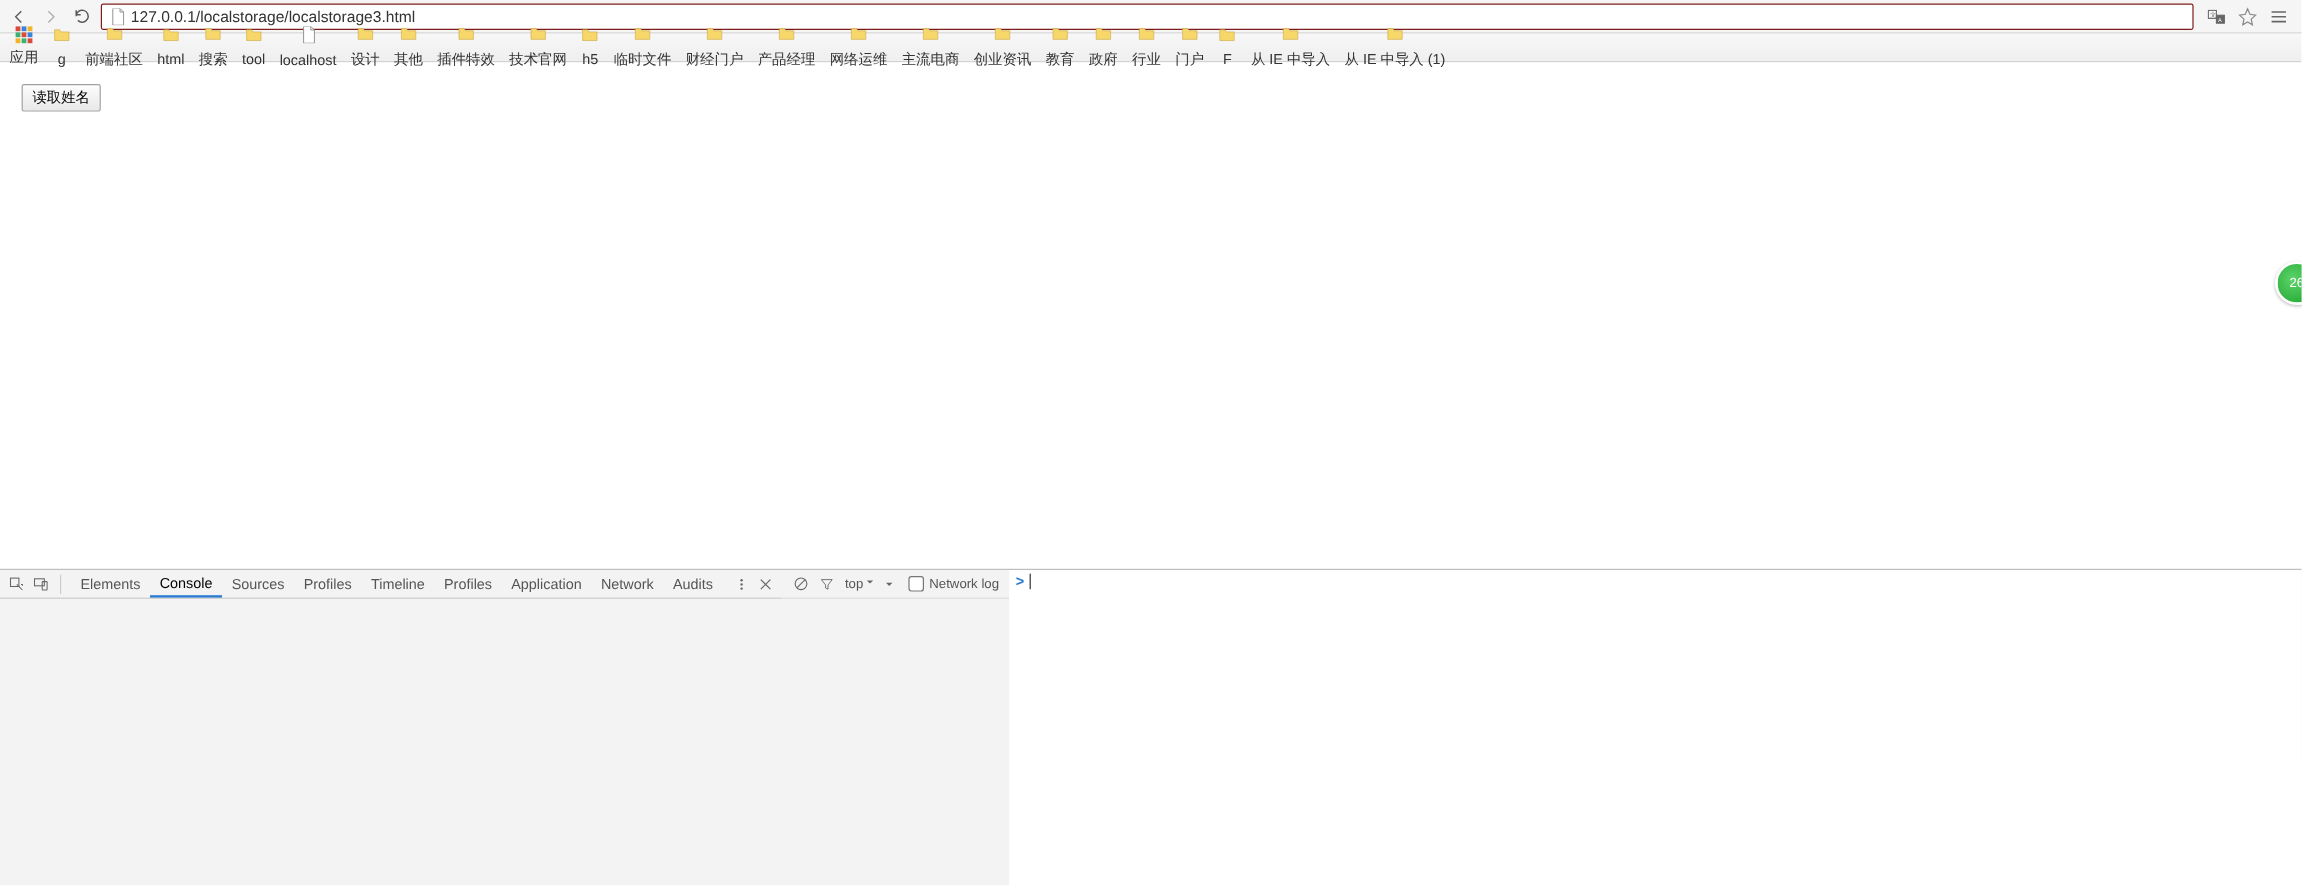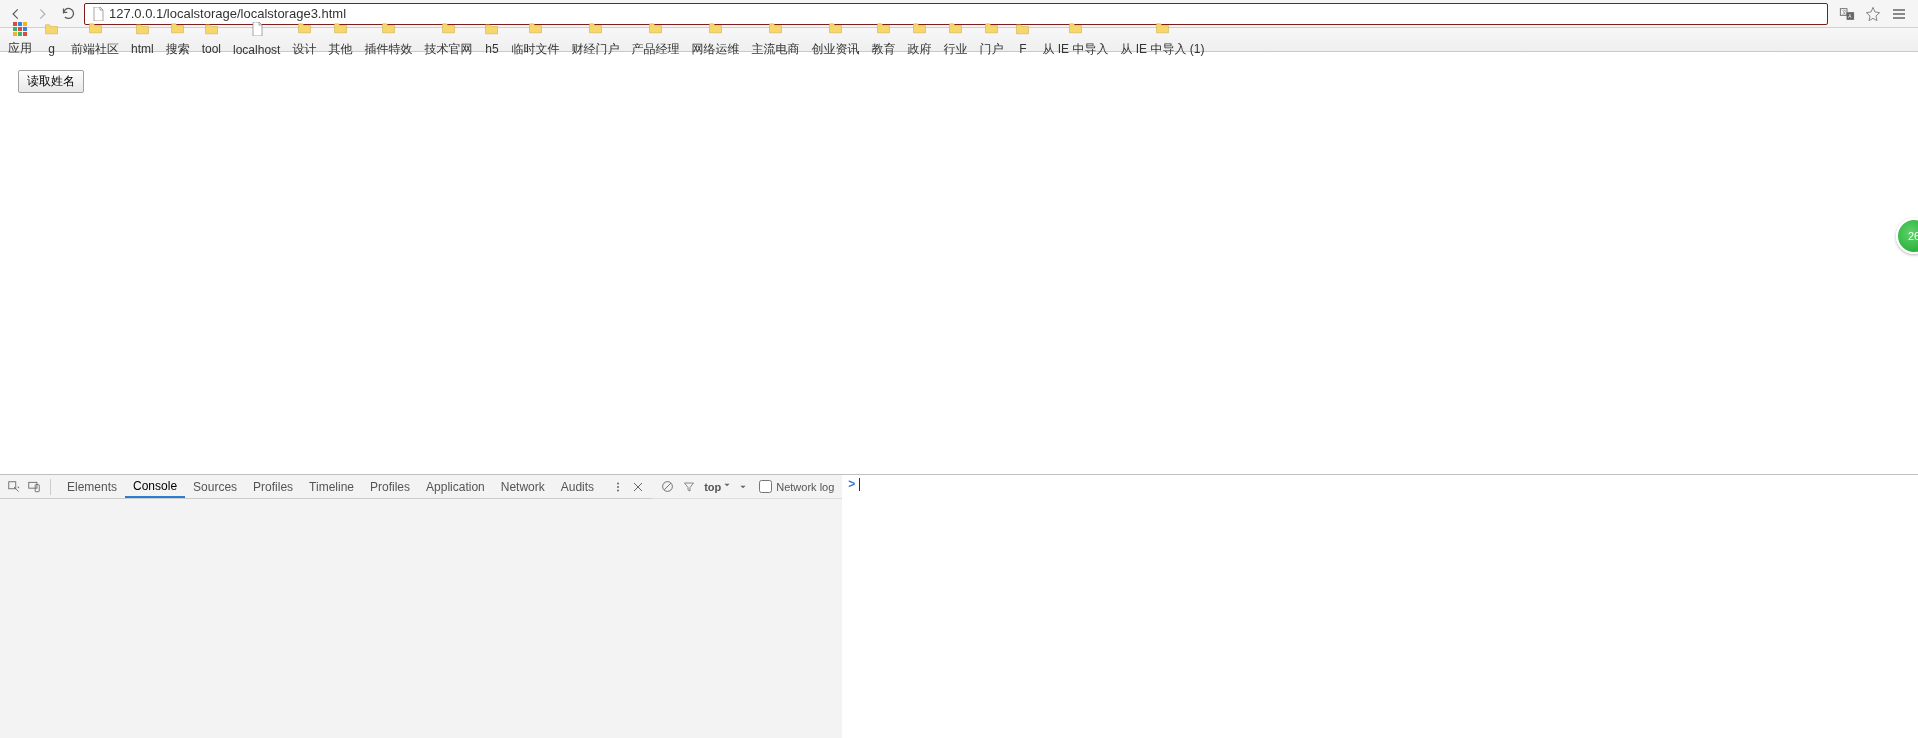--- a/index.html
+++ b/index.html
@@ -125,21 +125,21 @@
       display:flex;
       align-items:center;
       padding:0 8px;
       gap:8px;
       border-bottom:1px solid #ddd;
       font-size:11px;
       color:#555;
       background:#f3f3f3;
     }
     .dt-subbar .sub-ic{width:14px;height:14px;display:flex;align-items:center;justify-content:center;color:#666;cursor:pointer;}
-    .dt-subbar .dd{display:flex;align-items:flex-start;gap:2px;cursor:pointer;font-weight:bold;}
+    .dt-subbar .dd{display:flex;align-items:flex-start;gap:2px;cursor:pointer;}
     .dt-subbar input[type=checkbox]{margin-left:4px;}
 
     .dt-console {
       flex:1;
       background:#fff;
       font-family: Consolas, Menlo, monospace;
       font-size:12px;
       overflow:auto;
     }
     .log-row {

